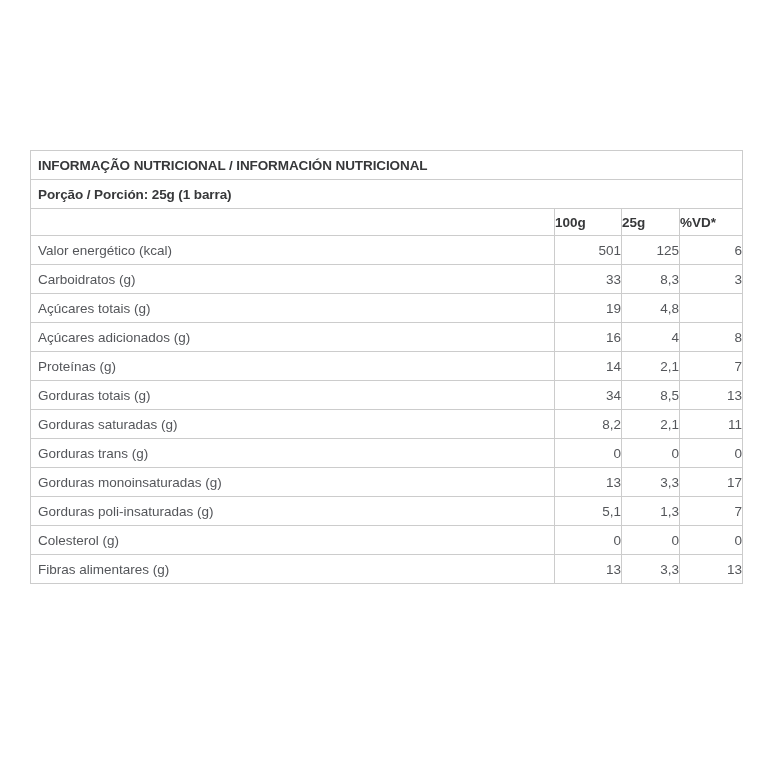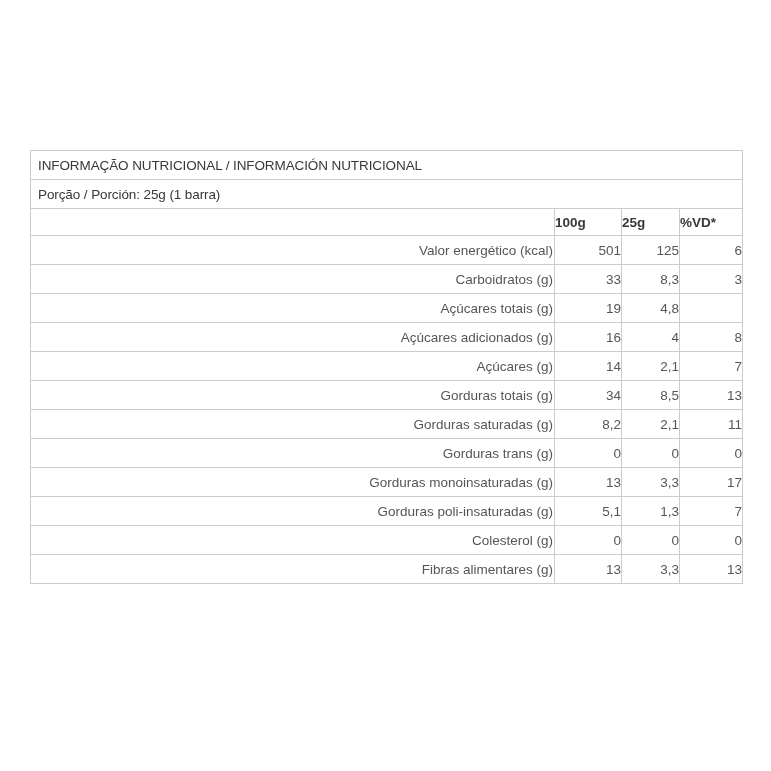--- a/index.html
+++ b/index.html
@@ -31,34 +31,34 @@
     white-space: nowrap;
   }
   .col-label  { width: 524px; }
   .col-100g   { width: 67px; }
   .col-25g    { width: 58px; }
   .col-vd     { width: 63px; }
 
   th.span-row {
     text-align: left;
     padding-left: 7px;
-    font-weight: normal;
+    font-weight: bold;
     color: #37383a;
     font-size: 14px;
     letter-spacing: -0.1px;
   }
   th.col-head {
     text-align: left;
     font-weight: bold;
     color: #37383a;
     font-size: 13.5px;
     padding: 0;
   }
   td.row-label {
-    text-align: right;
+    text-align: left;
     padding-left: 7px;
     color: #54565a;
     font-weight: normal;
   }
   td.val {
     text-align: right;
     color: #54565a;
     padding: 0;
   }
 </style>
@@ -107,21 +107,21 @@
           <td class="val">4,8</td>
           <td class="val"></td>
         </tr>
         <tr>
           <td class="row-label">Açúcares adicionados (g)</td>
           <td class="val">16</td>
           <td class="val">4</td>
           <td class="val">8</td>
         </tr>
         <tr>
-          <td class="row-label">Açúcares (g)</td>
+          <td class="row-label">Proteínas (g)</td>
           <td class="val">14</td>
           <td class="val">2,1</td>
           <td class="val">7</td>
         </tr>
         <tr>
           <td class="row-label">Gorduras totais (g)</td>
           <td class="val">34</td>
           <td class="val">8,5</td>
           <td class="val">13</td>
         </tr>

